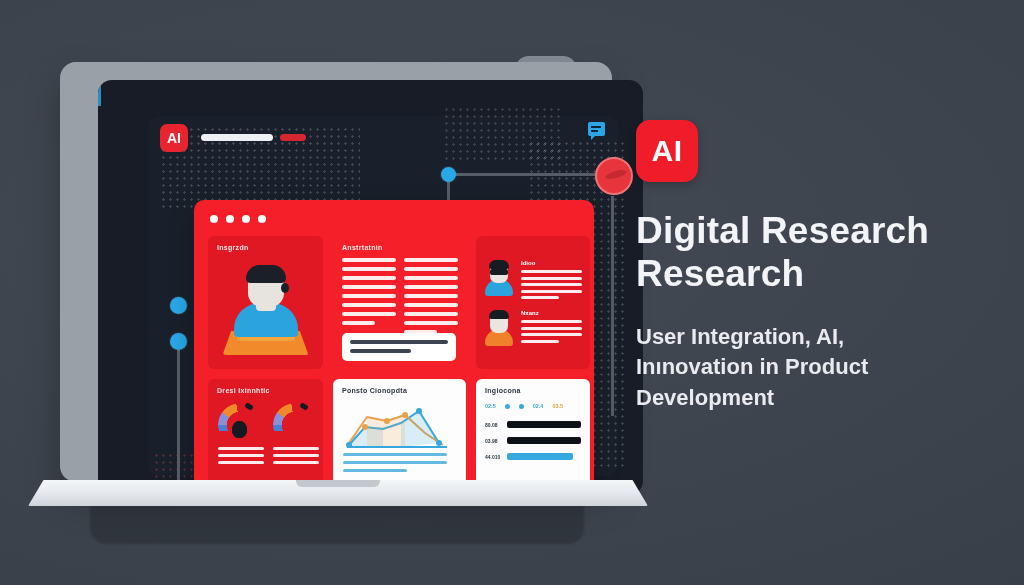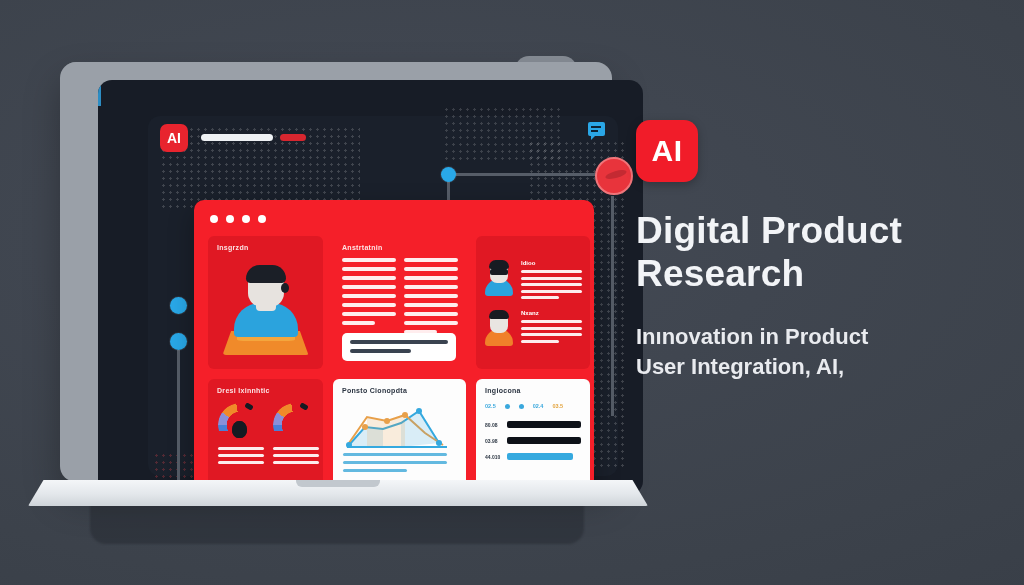--- a/index.html
+++ b/index.html
@@ -535,21 +535,22 @@
     </div>
 
     <div class="base-shadow"></div>
     <div class="base"></div>
     <div class="base-notch"></div>
   </div>
 
   <div class="hero">
     <div class="hero-badge">AI</div>
     <div class="hero-title">
-      <div>Digital Product</div>
+      <div>Digital Research</div>
       <div>Research</div>
     </div>
     <div class="hero-sub">
+      <div>User Integration, AI,</div>
       <div>Inınovation in Product</div>
-      <div>User Integration, AI,</div>
+      <div>Development</div>
     </div>
   </div>
 </div>
 
 </body></html>

